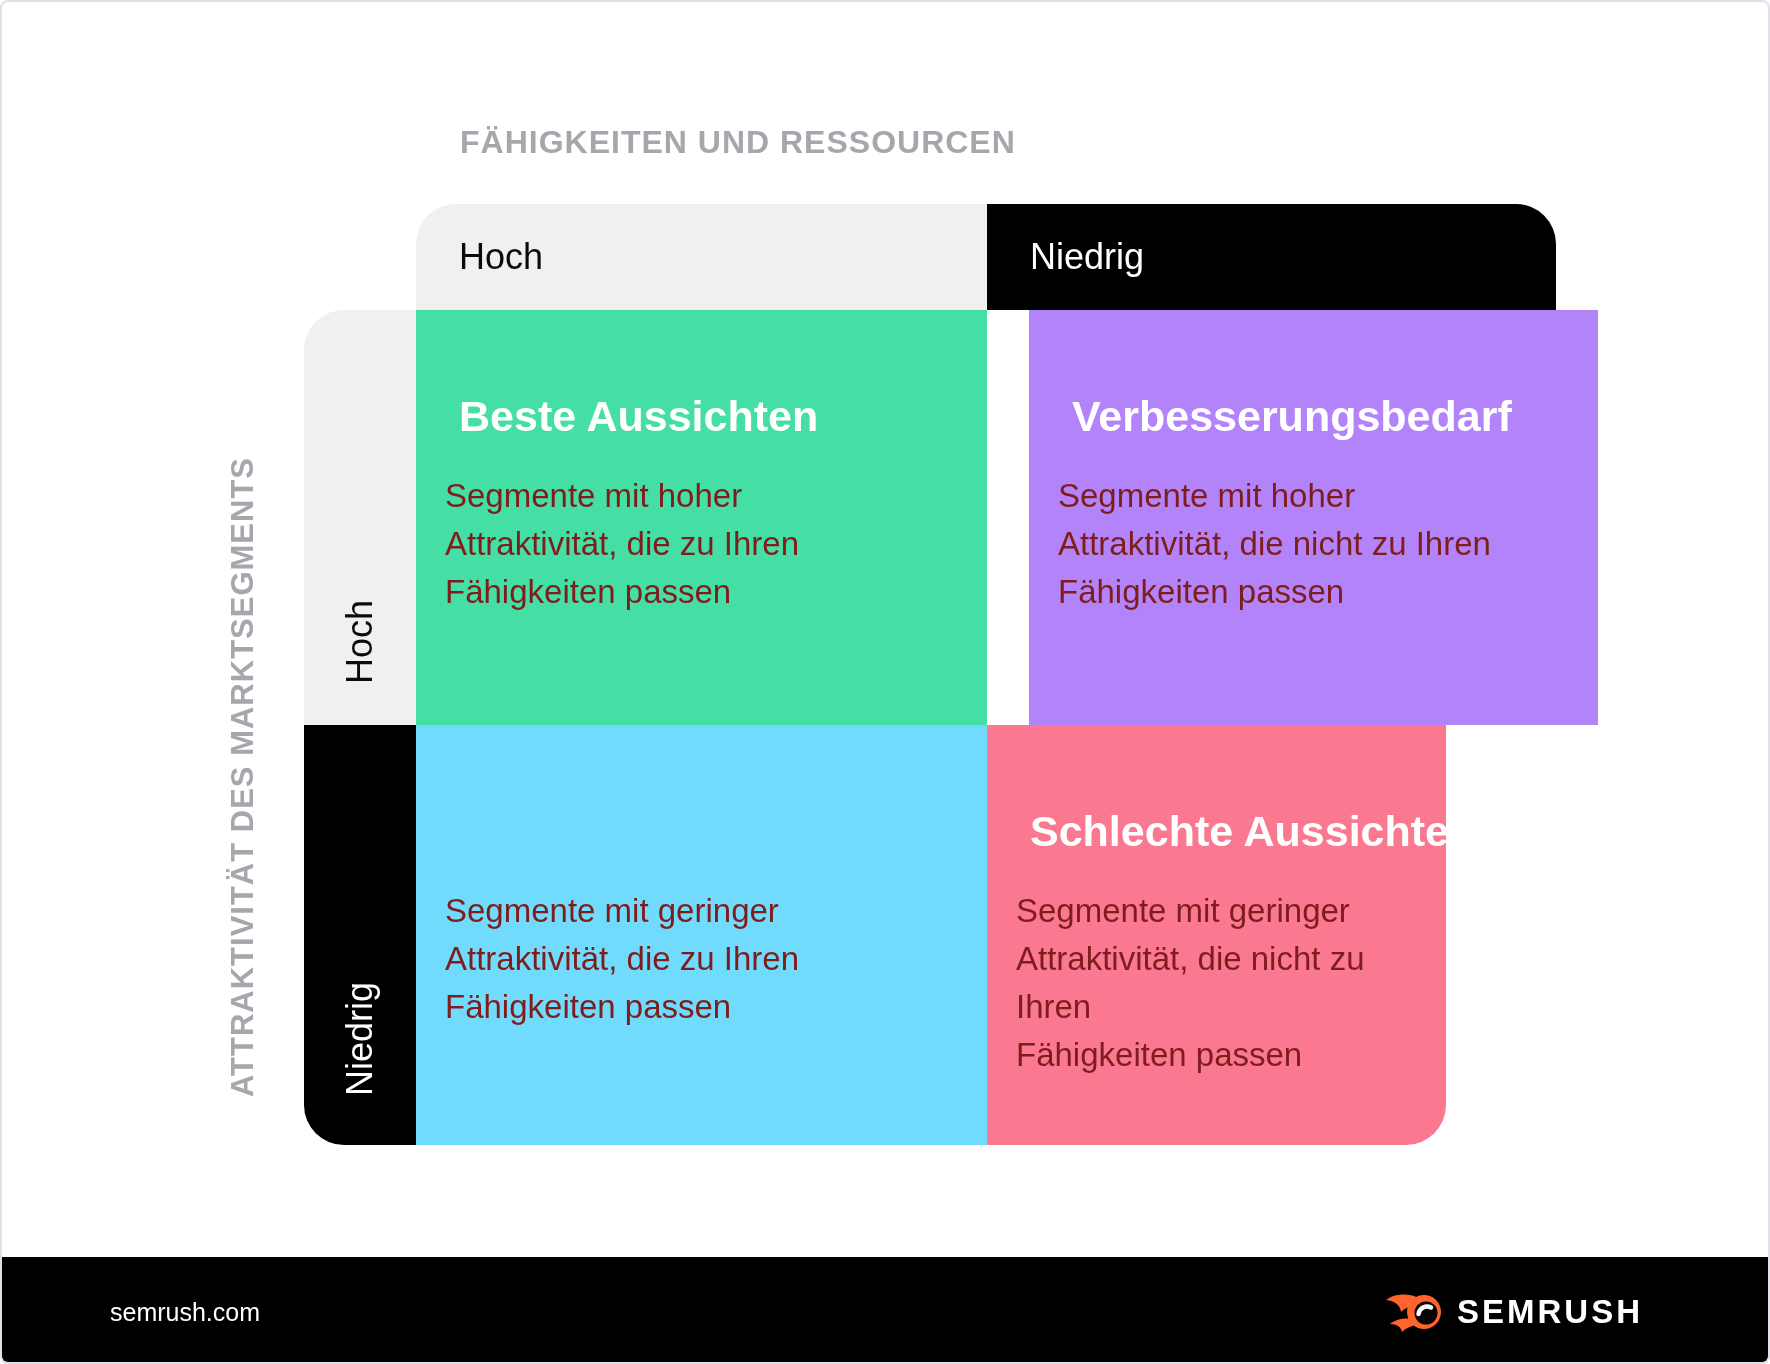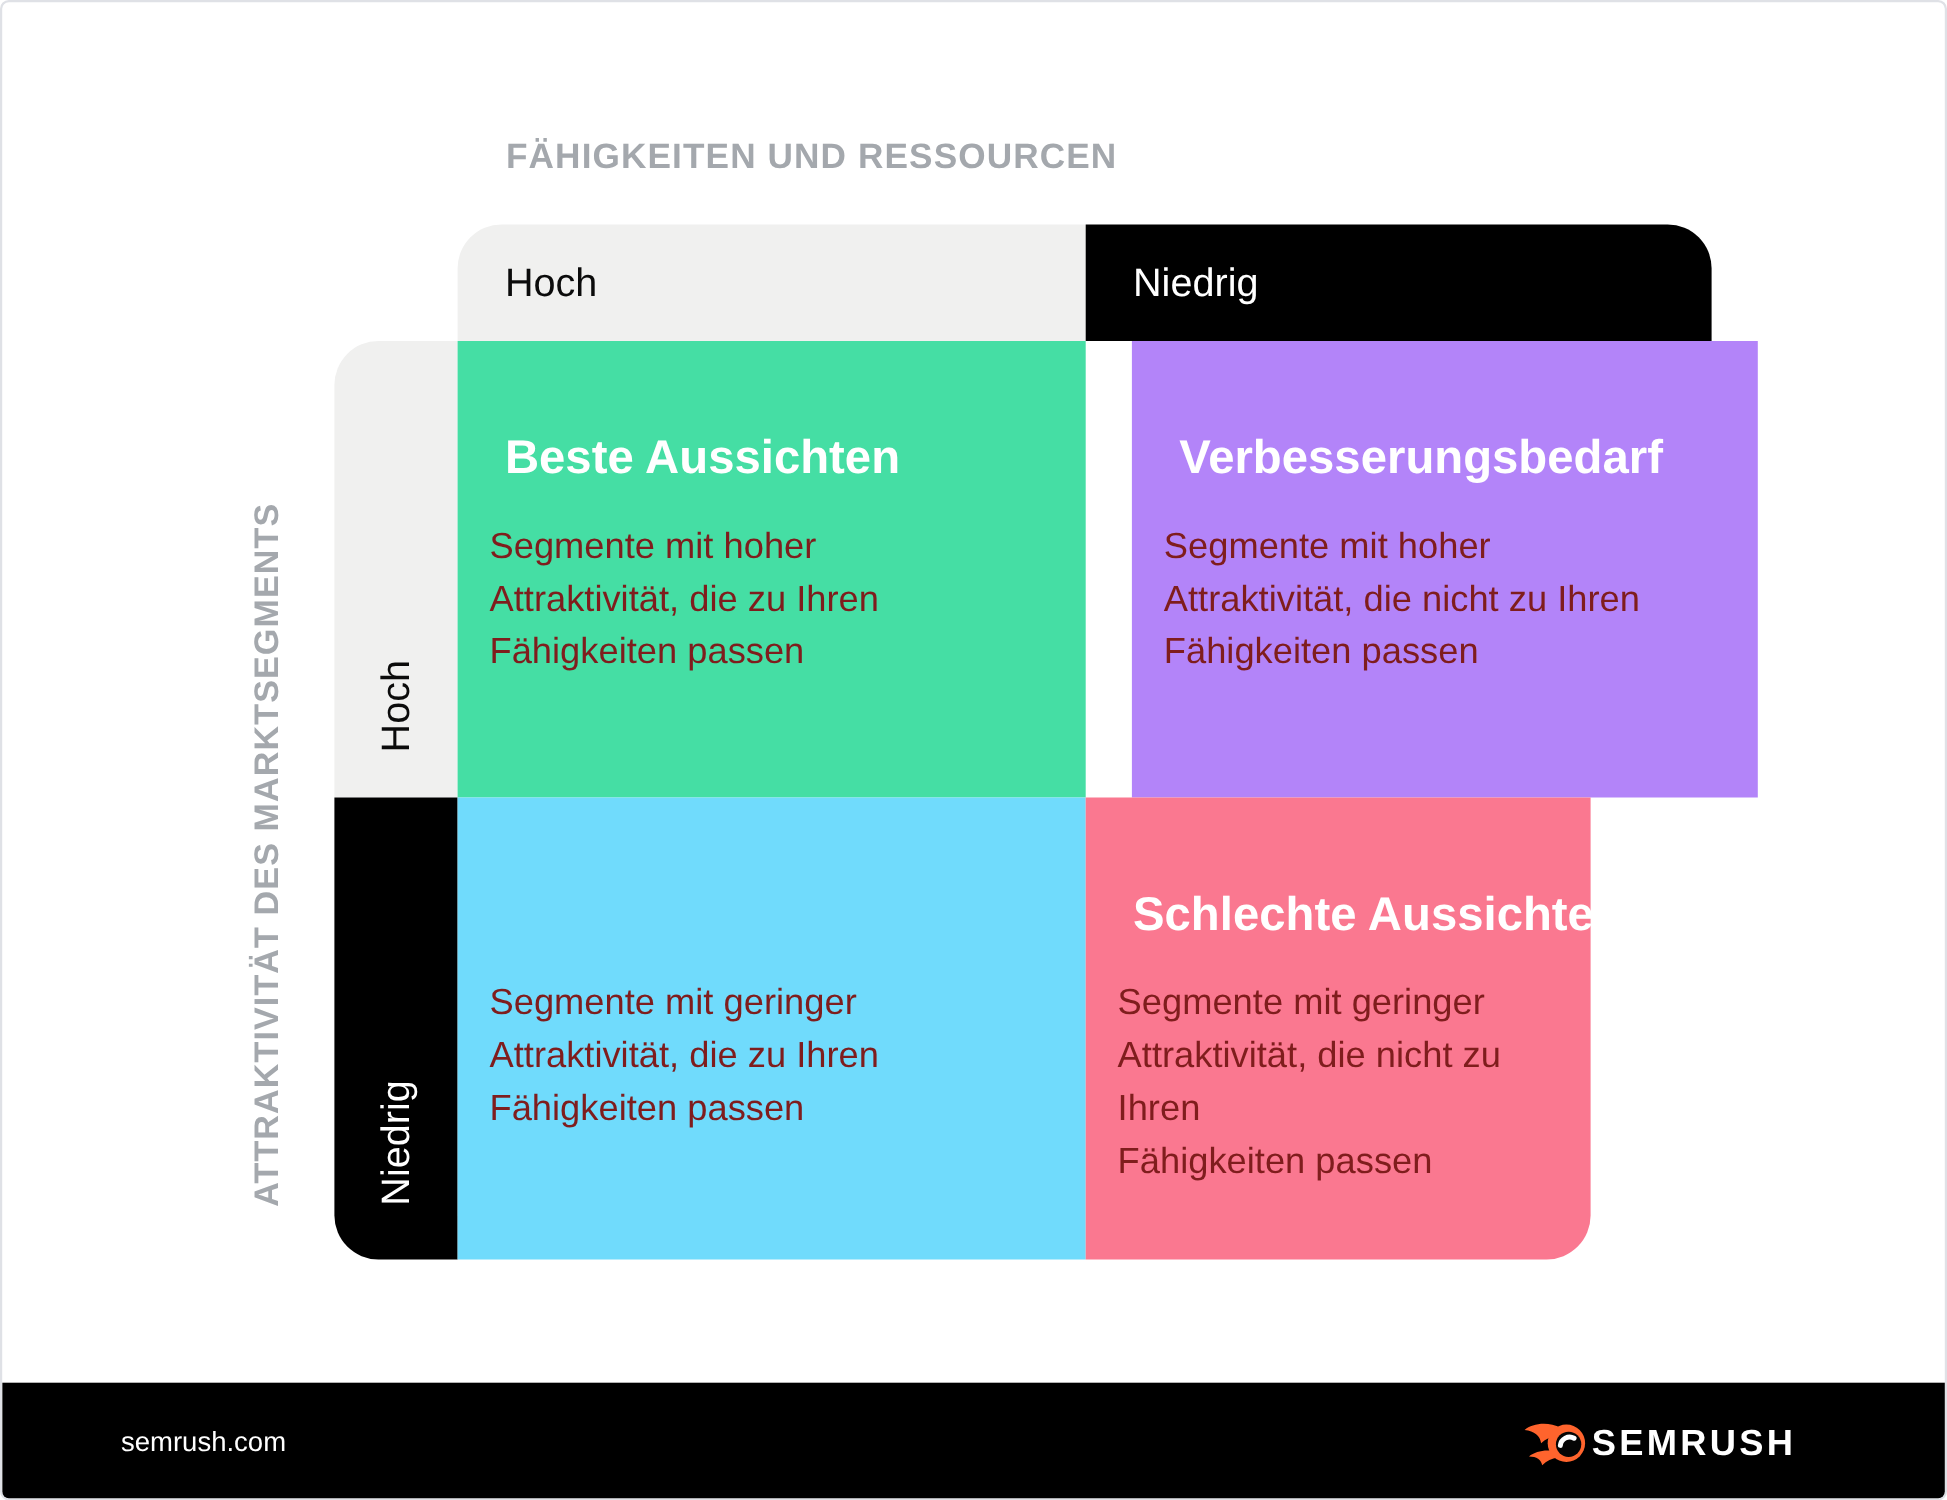--- a/index.html
+++ b/index.html
@@ -142,21 +142,21 @@
     color: #ffffff;
     font-size: 25px;
   }
   .logo {
     position: absolute;
     left: 1383px;
     top: 50%;
     transform: translateY(-50%);
     display: flex;
     align-items: center;
-    gap: 4px;
+    gap: 14px;
   }
   .logo-text {
     color: #ffffff;
     font-size: 33px;
     font-weight: bold;
     letter-spacing: 3px;
   }
 </style>
 </head>
 <body>

